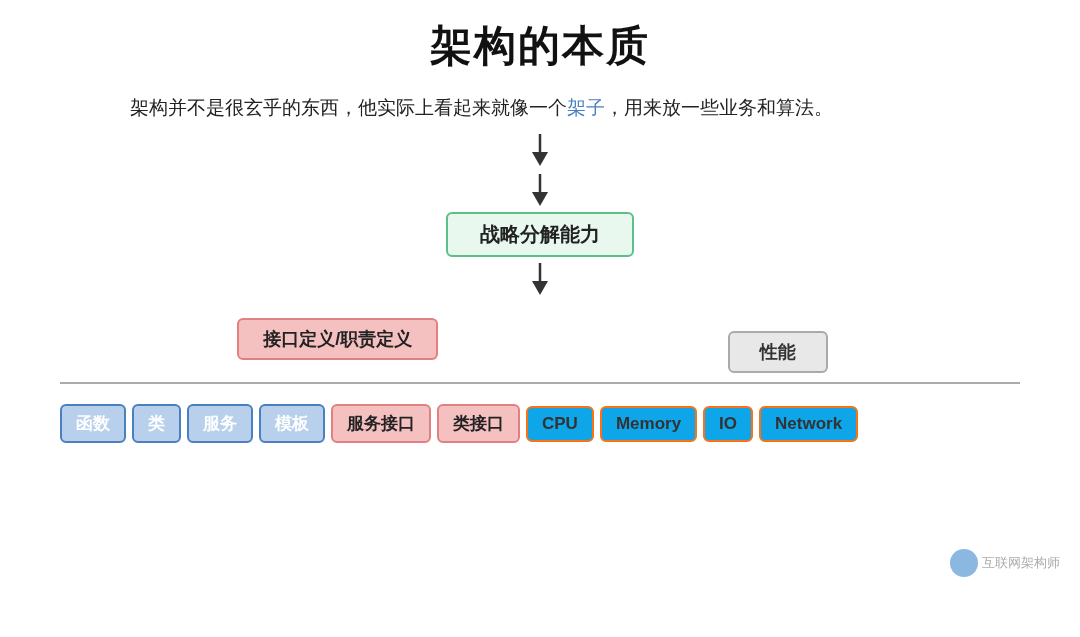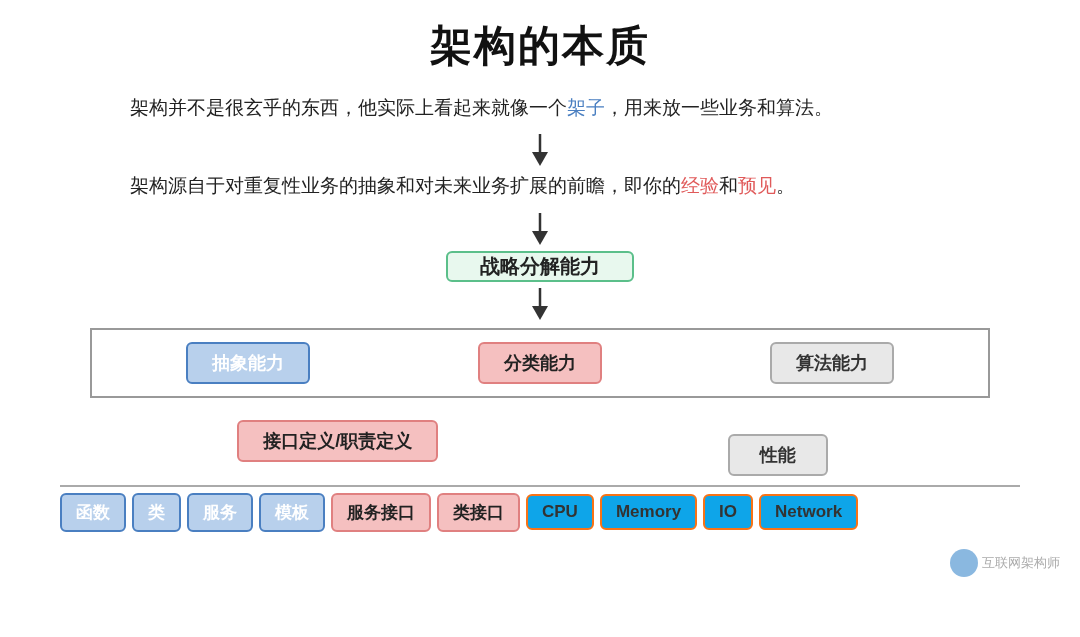--- a/index.html
+++ b/index.html
@@ -55,21 +55,21 @@
 
     .arrow-down svg {
       display: block;
     }
 
     .box-green {
       border: 2px solid #5bbf8a;
       background: #e8f8ee;
       color: #222;
       font-size: 20px;
-      padding: 0 32px;
+      padding: 7px 32px;
       border-radius: 6px;
       font-weight: bold;
       margin: 2px 0;
     }
 
     .three-column-container {
       border: 2px solid #999;
       display: flex;
       flex-direction: row;
       align-items: center;
@@ -127,21 +127,21 @@
       padding: 2px 10px;
       margin: 3px 0;
     }
 
     .bottom-row {
       display: flex;
       flex-direction: row;
       align-items: center;
       width: 100%;
       max-width: 1050px;
-      padding: 6px 0;
+      padding: 20px 0;
       margin-top: 4px;
       border-top: 2px solid #aaa;
       gap: 6px;
       flex-wrap: nowrap;
     }
 
     .bottom-box-blue {
       border: 2px solid #4a7fc1;
       background: #b8d0ec;
       color: #fff;
@@ -227,45 +227,37 @@
     <span>架构并不是很玄乎的东西，他实际上看起来就像一个</span><span class="highlight-blue">架子</span><span>，用来放一些业务和算法。</span>
   </p>
 
   <div class="arrow-down">
     <svg width="24" height="32" viewBox="0 0 24 32">
         <line x1="12" y1="0" x2="12" y2="22" stroke="#333" stroke-width="2.5"></line>
         <polygon points="12,32 4,18 20,18" fill="#333"></polygon>
       </svg>
   </div>
 
-  <p class="paragraph">
-    <span>架构源自于对重复性业务的抽象和对未来业务扩展的前瞻，即你的</span><span class="highlight-red">经验</span><span>和</span><span class="highlight-pink">预见</span><span>。</span>
-  </p>
 
   <div class="arrow-down">
     <svg width="24" height="32" viewBox="0 0 24 32">
         <line x1="12" y1="0" x2="12" y2="22" stroke="#333" stroke-width="2.5"></line>
         <polygon points="12,32 4,18 20,18" fill="#333"></polygon>
       </svg>
   </div>
 
   <div class="box-green">战略分解能力</div>
 
   <div class="arrow-down">
     <svg width="24" height="32" viewBox="0 0 24 32">
         <line x1="12" y1="0" x2="12" y2="22" stroke="#333" stroke-width="2.5"></line>
         <polygon points="12,32 4,18 20,18" fill="#333"></polygon>
       </svg>
   </div>
 
-  <div class="three-column-container">
-    <div class="box-blue">抽象能力</div>
-    <div class="box-pink">分类能力</div>
-    <div class="box-gray">算法能力</div>
-  </div>
 
   <div class="sub-row">
     <div class="sub-item-center">
       <div class="box-pink">接口定义/职责定义</div>
     </div>
     <div class="sub-item-right">
       <div class="box-gray">性能</div>
     </div>
   </div>
 

